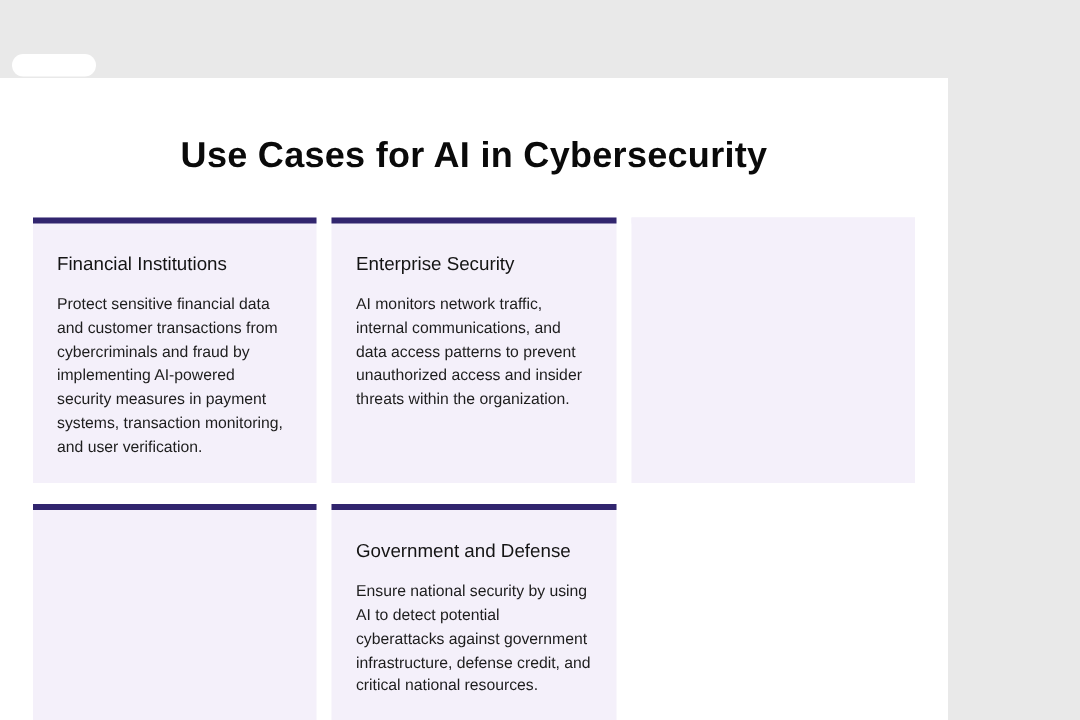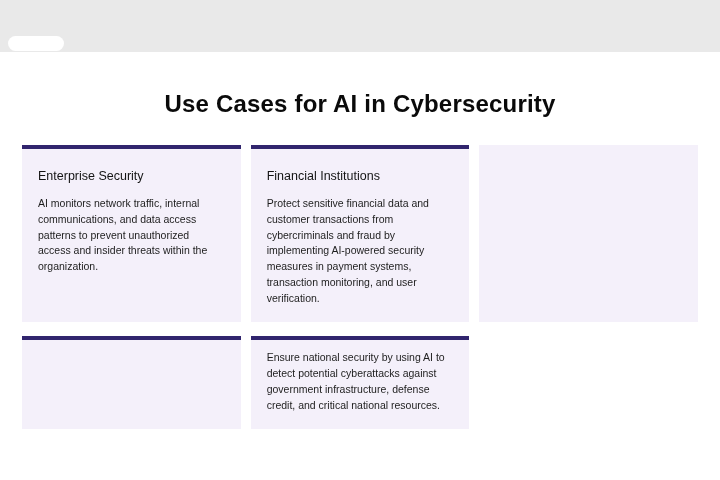--- a/index.html
+++ b/index.html
@@ -28,21 +28,21 @@
     top: 36px;
     width: 56px;
     height: 15px;
     background: #ffffff;
     border-radius: 8px;
   }
   .sheet {
     position: absolute;
     left: 0;
     top: 52px;
-    width: 720px;
+    width: 632px;
     height: 428px;
     background: var(--sheet-bg);
   }
   .page-title {
     text-align: center;
     font-size: 24px;
     font-weight: 700;
     color: #0a0a0a;
     margin: 38px 0 0 0;
     letter-spacing: 0.2px;
@@ -80,33 +80,34 @@
 <body>
 
 <div class="top-pill"></div>
 
 <div class="sheet">
   <h1 class="page-title">Use Cases for AI in Cybersecurity</h1>
 
   <div class="cards-grid">
 
     <div class="card">
-      <h2>Enterprise Security</h2>
-      <p>AI monitors network traffic, internal communications, and data access patterns to prevent unauthorized access and insider threats within the organization.</p>
+      <h2>Financial Institutions</h2>
+      <p>Protect sensitive financial data and customer transactions from cybercriminals and fraud by implementing AI-powered security measures in payment systems, transaction monitoring, and user verification.</p>
     </div>
 
     <div class="card">
-      <h2>Financial Institutions</h2>
-      <p>Protect sensitive financial data and customer transactions from cybercriminals and fraud by implementing AI-powered security measures in payment systems, transaction monitoring, and user verification.</p>
+      <h2>Enterprise Security</h2>
+      <p>AI monitors network traffic, internal communications, and data access patterns to prevent unauthorized access and insider threats within the organization.</p>
     </div>
 
     <div class="card no-bar">
     </div>
 
     <div class="card">
     </div>
 
     <div class="card">
+      <h2>Government and Defense</h2>
       <p>Ensure national security by using AI to detect potential cyberattacks against government infrastructure, defense credit, and critical national resources.</p>
     </div>
 
   </div>
 </div>
 
 </body></html>

